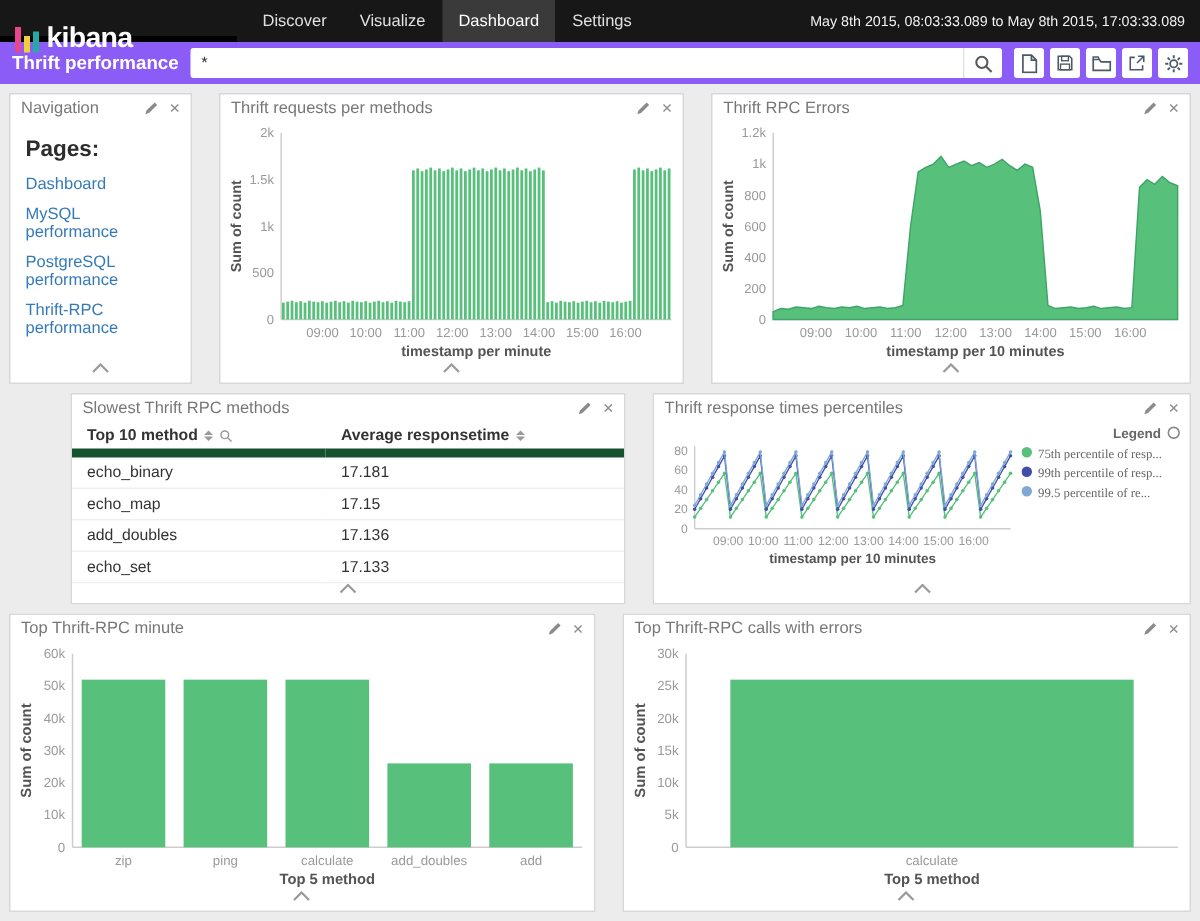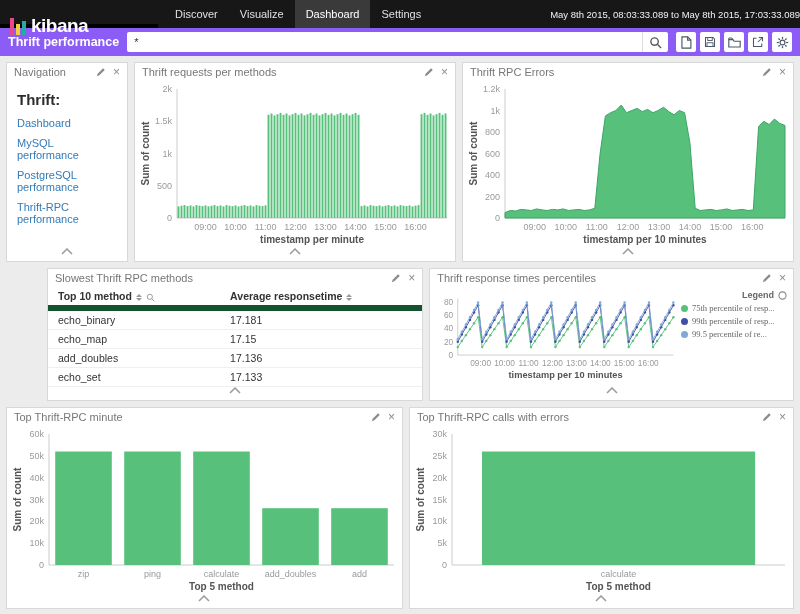--- a/index.html
+++ b/index.html
@@ -11,34 +11,34 @@
   .logo { width:158px; background:#000; display:flex; align-items:center; padding-left:10px; gap:5px; cursor:pointer;margin-top:24px; }
   .logo-bars { display:flex; align-items:flex-end; gap:2px; height:18px; }
   .logo-bars i { display:block; width:4px; }
   .logo-bars .b1 { height:17px; }
   .logo-bars .b2 { height:11px; }
   .logo-bars .b3 { height:14px; }
   .logo-text { font-size:19px; font-weight:bold; letter-spacing:-0.5px; color:#fff; }
   .tabs { display:flex; align-items:stretch; margin-left:6px; }
   .tab { display:flex; align-items:center; padding:0 11px; font-size:11px; color:#e0e0e0; cursor:pointer; }
   .tab.active { background:#3a3a3a; color:#fff; }
-  .timerange { margin-left:auto; display:flex; align-items:center; font-size:9.5px; color:#f2f2f2; cursor:pointer; white-space:nowrap; }
+  .timerange { margin-left:auto; display:flex; align-items:center; padding-right:10px; font-size:9.5px; color:#f2f2f2; cursor:pointer; white-space:nowrap; }
 
   
   .querybar { height:28px; background:#8b5cf6; display:flex; align-items:center; padding:0 8px; gap:8px; }
   .dash-title { color:#fff; font-size:12.5px; font-weight:bold; white-space:nowrap; }
   .searchwrap { flex:1; display:flex; height:20px; }
   .query-input { flex:1; border:none; outline:none; padding:0 7px; font-size:11px; color:#333; border-radius:2px 0 0 2px; background:#fff; font-family:"Liberation Sans","DejaVu Sans",sans-serif; }
   .search-btn { width:26px; background:#fff; border:none; border-left:1px solid #ddd; border-radius:0 2px 2px 0; cursor:pointer; display:flex; align-items:center; justify-content:center; }
   .qb-icons { display:flex; gap:4px; }
   .qb-btn { width:20px; height:20px; background:#fff; border:none; border-radius:2px; cursor:pointer; display:flex; align-items:center; justify-content:center; }
 
   
   .dash { padding:6px; display:flex; flex-direction:column; gap:6px; height:558px; }
-  .row { display:flex; gap:6px; }
+  .row { display:flex; gap:18px; }
   .row1 { height:200px; }
   .row2 { height:156px;padding-left:41px; }
   .row3 { height:202px; }
 
   .panel { background:#fff; border:1px solid #d8d8d8; display:flex; flex-direction:column; min-width:0; }
   .phead { display:flex; align-items:center; padding:3px 7px; }
   .ptitle { font-size:11px; color:#777; white-space:nowrap; overflow:hidden; text-overflow:ellipsis; }
   .pacts { margin-left:auto; display:flex; align-items:center; gap:7px; }
   .pact { cursor:pointer; color:#8b8b8b; font-size:12px; line-height:1; display:flex; align-items:center; }
   .pbody { flex:1; min-height:0; position:relative; display:flex; }
@@ -158,21 +158,21 @@
         <span class="pacts">
           <span class="pact">
               <svg width="10" height="10" viewBox="0 0 12 12">
                 <path d="M1 11l1-3 6.5-6.5 2 2L4 10l-3 1z" fill="#8b8b8b"></path>
               </svg>
             </span>
           <span class="pact">×</span>
         </span>
       </div>
       <div class="pbody navbody">
-        <div class="nav-heading">Thrift:</div>
+        <div class="nav-heading">Pages:</div>
         <a class="navlink">Dashboard</a>
         <a class="navlink">MySQL performance</a>
         <a class="navlink">PostgreSQL performance</a>
         <a class="navlink">Thrift-RPC performance</a>
       </div>
       <div class="pcollapse">
           <svg width="14" height="7" viewBox="0 0 14 7">
             <path d="M2 6L7 1l5 5" fill="none" stroke="#9a9a9a" stroke-width="1.5"></path>
           </svg>
         </div>

